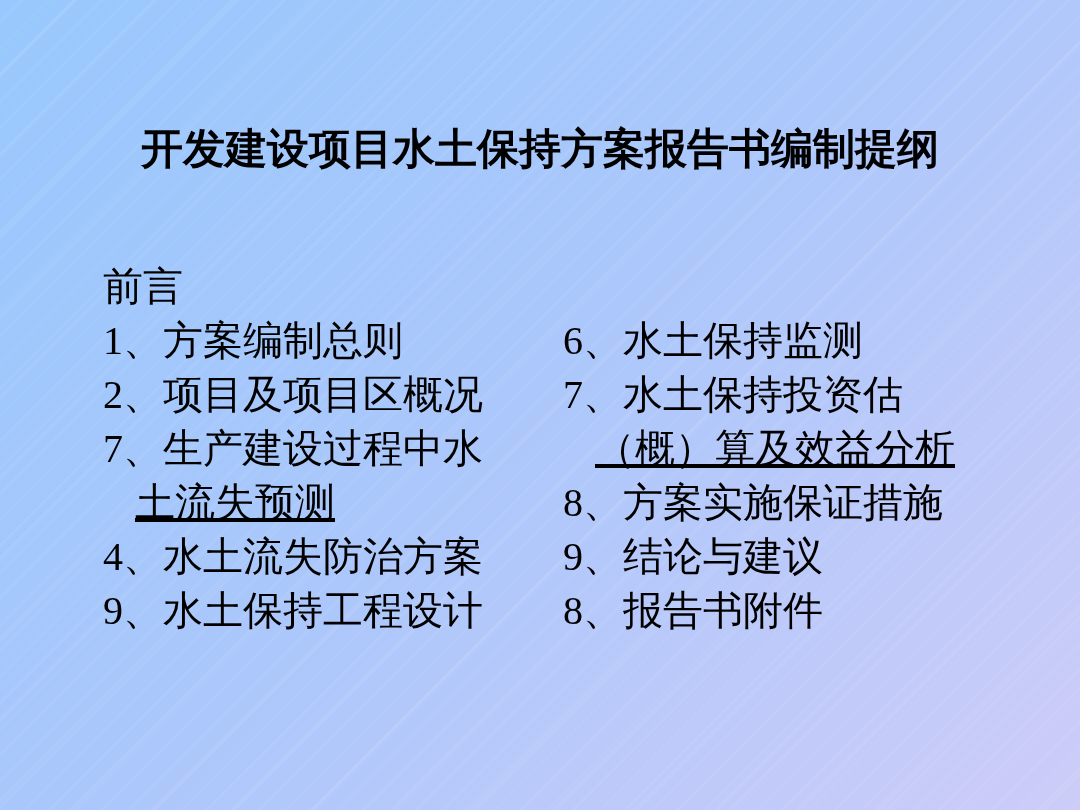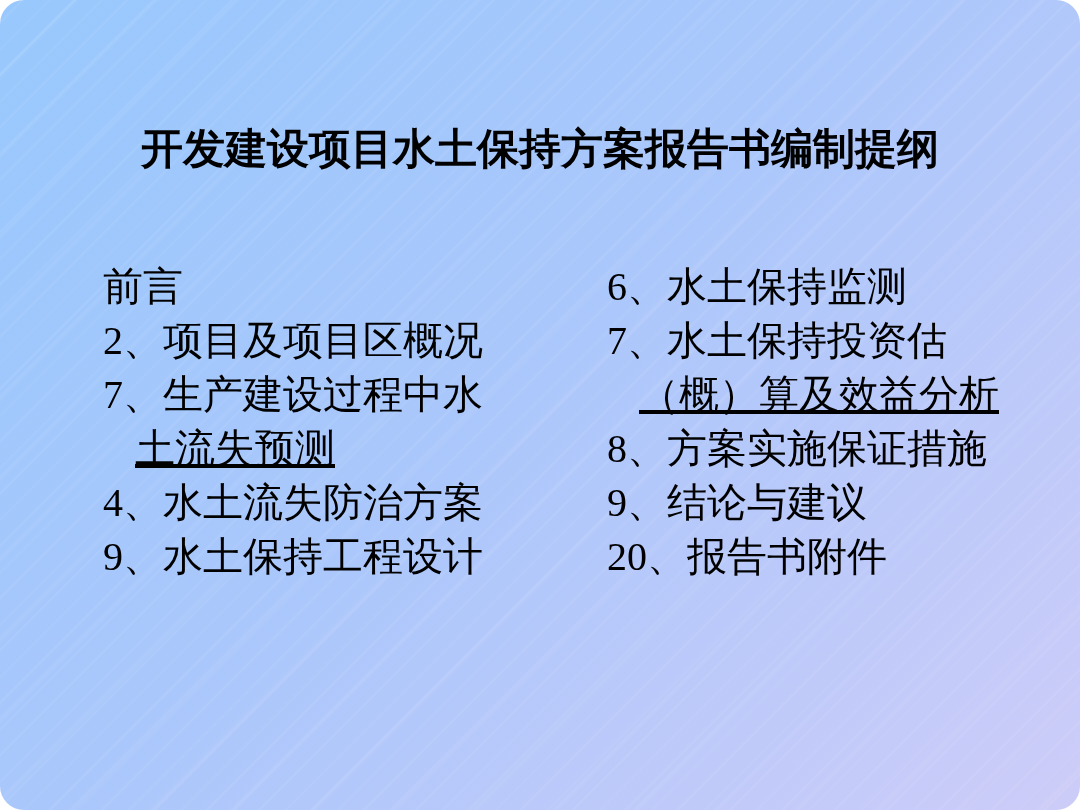--- a/index.html
+++ b/index.html
@@ -21,21 +21,20 @@
         rgba(255,255,255,0.05) 35px,
         rgba(255,255,255,0.00) 37px),
       repeating-linear-gradient(135deg,
         rgba(255,255,255,0.00) 0px,
         rgba(255,255,255,0.00) 50px,
         rgba(255,255,255,0.07) 53px,
         rgba(255,255,255,0.00) 57px),
       linear-gradient(135deg, #98c8fd 0%, #abc7fb 48%, #cdccf8 100%);
     font-family: "Liberation Serif", "DejaVu Serif", serif;
     color: #000000;
-    border-radius: 24px;
   }
   .slide-title {
     position: absolute;
     top: 122px;
     left: 0;
     right: 0;
     text-align: center;
     font-size: 42px;
     font-weight: bold;
     line-height: 54px;
@@ -53,52 +52,52 @@
   .outline-col {
     font-size: 40px;
     line-height: 54px;
   }
   .outline-col.left {
     width: 460px;
     flex: 0 0 460px;
   }
   .outline-col.right {
     flex: 1 1 auto;
-    margin-left: 44px;
   }
   .outline-line {
     white-space: nowrap;
   }
   .outline-line.indent {
     padding-left: 32px;
     text-decoration: underline;
   }
 </style>
 </head>
 <body>
 
 <div class="slide">
 
   <div class="slide-title">开发建设项目水土保持方案报告书编制提纲</div>
 
   <div class="outline">
 
     <div class="outline-col left">
       <div class="outline-line">前言</div>
+      <div class="outline-line">1、方案编制总则</div>
       <div class="outline-line">2、项目及项目区概况</div>
       <div class="outline-line">7、生产建设过程中水</div>
       <div class="outline-line indent">土流失预测</div>
       <div class="outline-line">4、水土流失防治方案</div>
       <div class="outline-line">9、水土保持工程设计</div>
     </div>
 
     <div class="outline-col right">
       <div class="outline-line">6、水土保持监测</div>
       <div class="outline-line">7、水土保持投资估</div>
       <div class="outline-line indent">（概）算及效益分析</div>
       <div class="outline-line">8、方案实施保证措施</div>
       <div class="outline-line">9、结论与建议</div>
-      <div class="outline-line">20、报告书附件</div>
+      <div class="outline-line">8、报告书附件</div>
     </div>
 
   </div>
 
 </div>
 
 </body></html>

